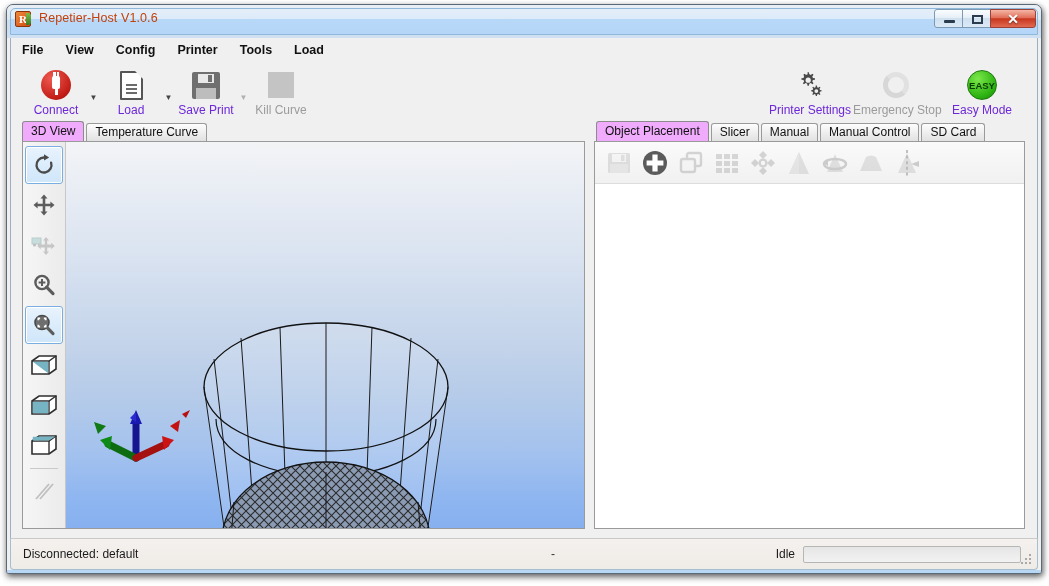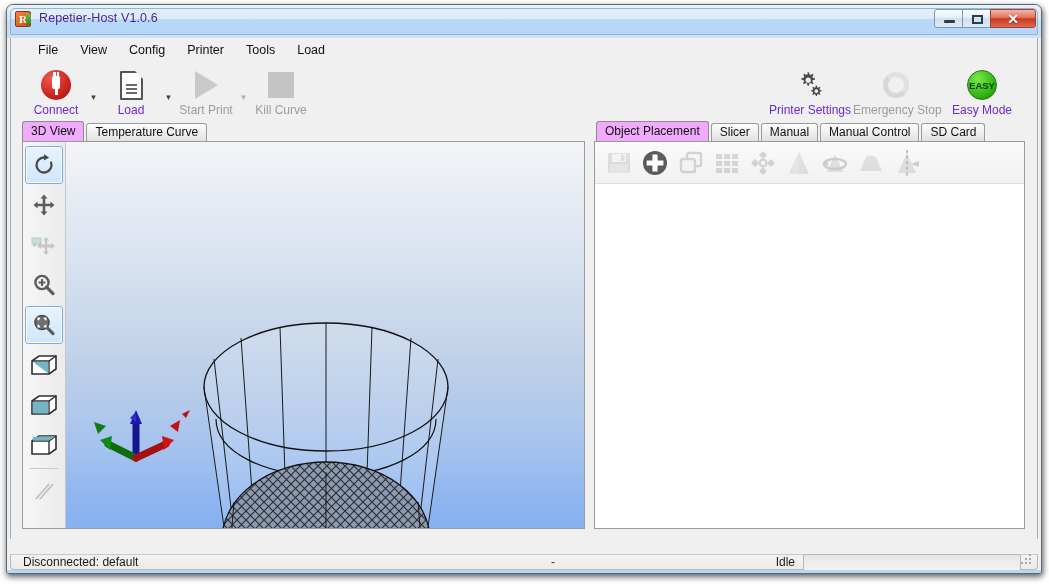--- a/index.html
+++ b/index.html
@@ -68,21 +68,21 @@
     font-family: "Liberation Serif", serif;
   }
   .app-icon .leaf{
     position:absolute; right:-1px; top:1px; width:5px; height:12px;
     background: linear-gradient(to bottom,#7dbb4a,#3c7c20);
     border-radius: 0 3px 3px 0;
   }
   .title-text {
     position: absolute; left: 32px; top: 6px;
     font-size: 12.5px;
-    color: #4c1d95;
+    color: #c2410c;
     letter-spacing: 0.1px;
   }
 
   .winbtns { position: absolute; right: 5px; top: 4px; display: flex; }
   .winbtn {
     width: 29px; height: 19px;
     border: 1px solid #7d9ab5;
     margin-left: -1px;
     background: linear-gradient(to bottom,#fbfdfe 0%,#e4eef7 48%,#cfe0ef 50%,#dceaf7 100%);
     position: relative;
@@ -112,21 +112,21 @@
   }
 
   
   .menubar {
     position: absolute; left: 3px; top: 33px; right: 3px; height: 24px;
     background: #f0f0f0;
     border-left: 1px solid #9cb0c2;
     border-right: 1px solid #9cb0c2;
     box-sizing: border-box;
     display: flex; align-items: center;
-    padding-left: 16px;
+    font-weight: bold;
   }
   .menuitem {
     padding: 3px 11px;
     font-size: 12.5px;
     color: #111;
     cursor: default;
   }
 
   
   .toolbar {
@@ -328,21 +328,21 @@
   .obj-body { position:absolute; left:0; top:42px; right:0; bottom:0; background:#fff; }
 
   
   .side-scroll {
     position:absolute; right:2px; top:22px; bottom:10px; width:8px;
     background:#f0f0f0;
   }
 
   
   .statusbar {
-    position:absolute; left:3px; bottom:3px; right:3px; height:16px;
+    position:absolute; left:3px; bottom:3px; right:3px; height:32px;
     background: linear-gradient(to bottom,#f4f1ee,#efebe7);
     border:1px solid #a7bdd0;
     border-top:1px solid #c9c9c9;
     border-radius: 0 0 4px 4px;
     box-sizing:border-box;
     display:flex; align-items:center;
   }
   .sb-cell { font-size: 12px; color:#1a1a1a; }
   .sb-left { margin-left: 12px; width: 400px; }
   .sb-dash { width: 260px; text-align:center; color:#333; }
@@ -421,27 +421,30 @@
             <div class="ic-doc">
                 <i class="ln l1"></i>
                 <i class="ln l2"></i>
                 <i class="ln l3"></i>
               </div>
           </div>
           <div class="lbl">Load</div>
         </div>
         <div class="caret">▼</div>
 
-
-        <div class="tbtn dim">
+        <div class="tbtn">
           <div class="ico">
-            <div class="ic-play"></div>
-          </div>
-          <div class="lbl">Start Print</div>
-        </div>
+            <div class="ic-save">
+                <span class="shutter"></span>
+                <span class="lbl2"></span>
+              </div>
+          </div>
+          <div class="lbl">Save Print</div>
+        </div>
+
         <div class="caret dim">▼</div>
 
         <div class="tbtn dim">
           <div class="ico">
             <div class="ic-stopsq"></div>
           </div>
           <div class="lbl">Kill Curve</div>
         </div>
 
       </div>

